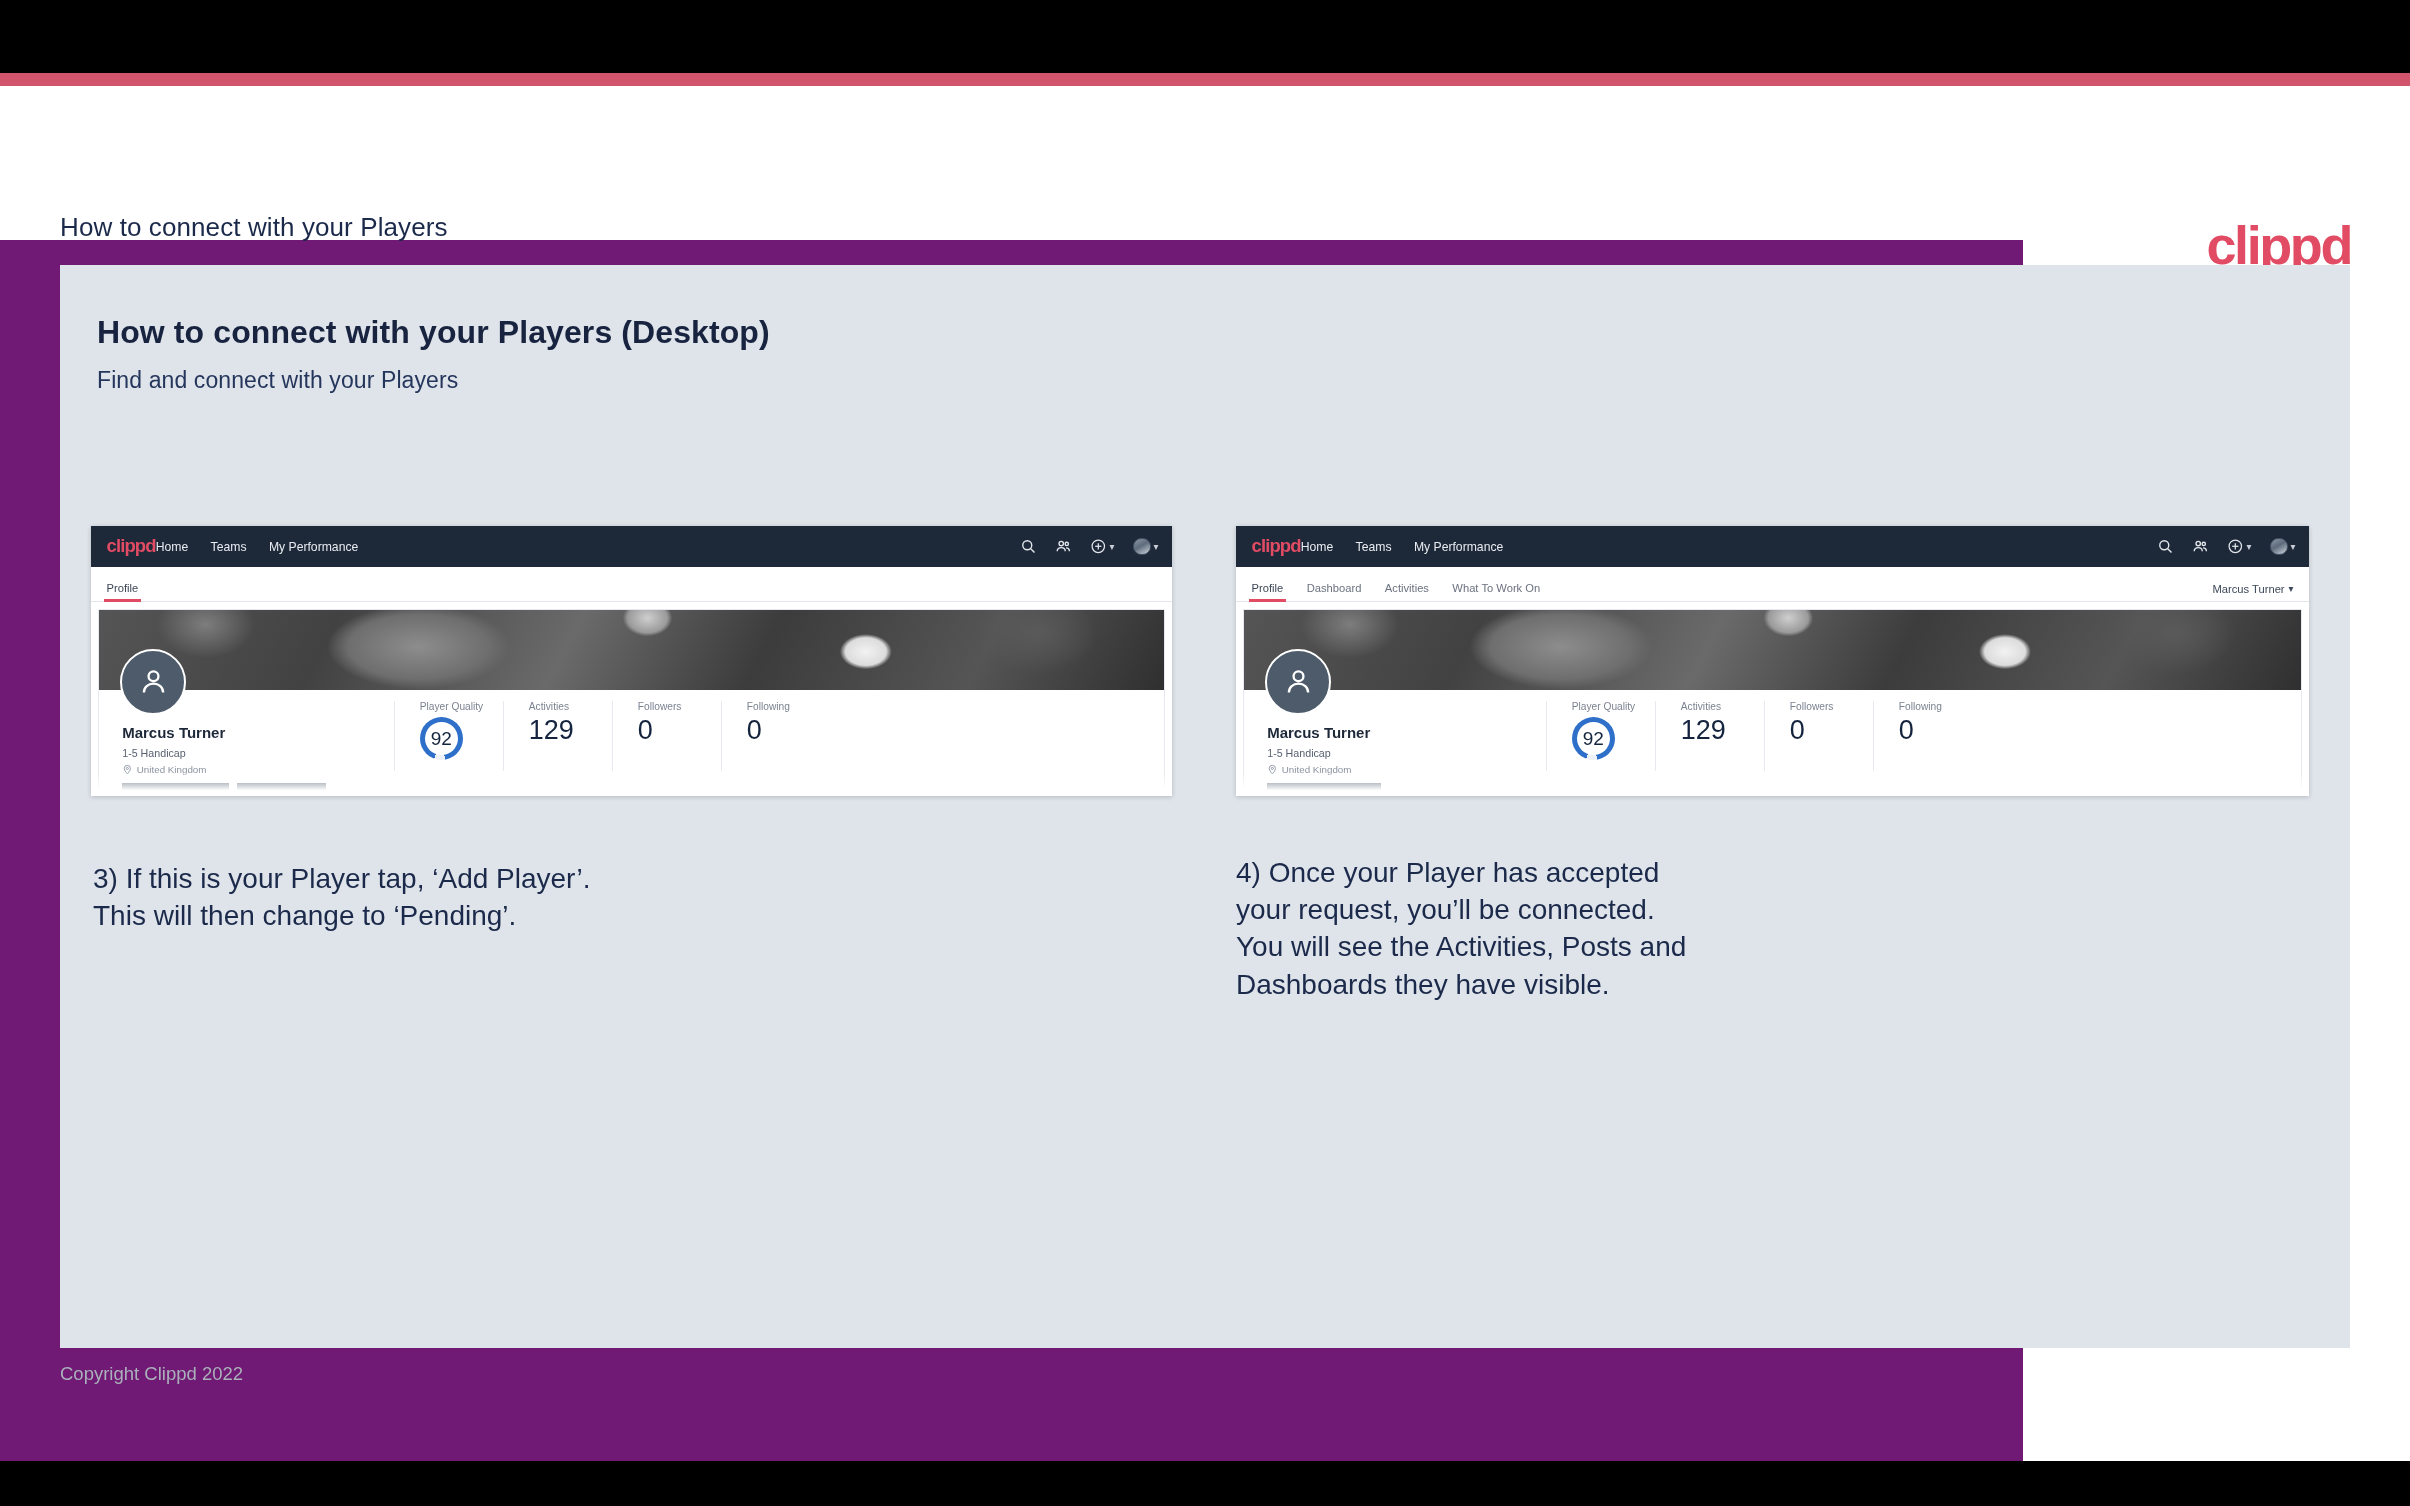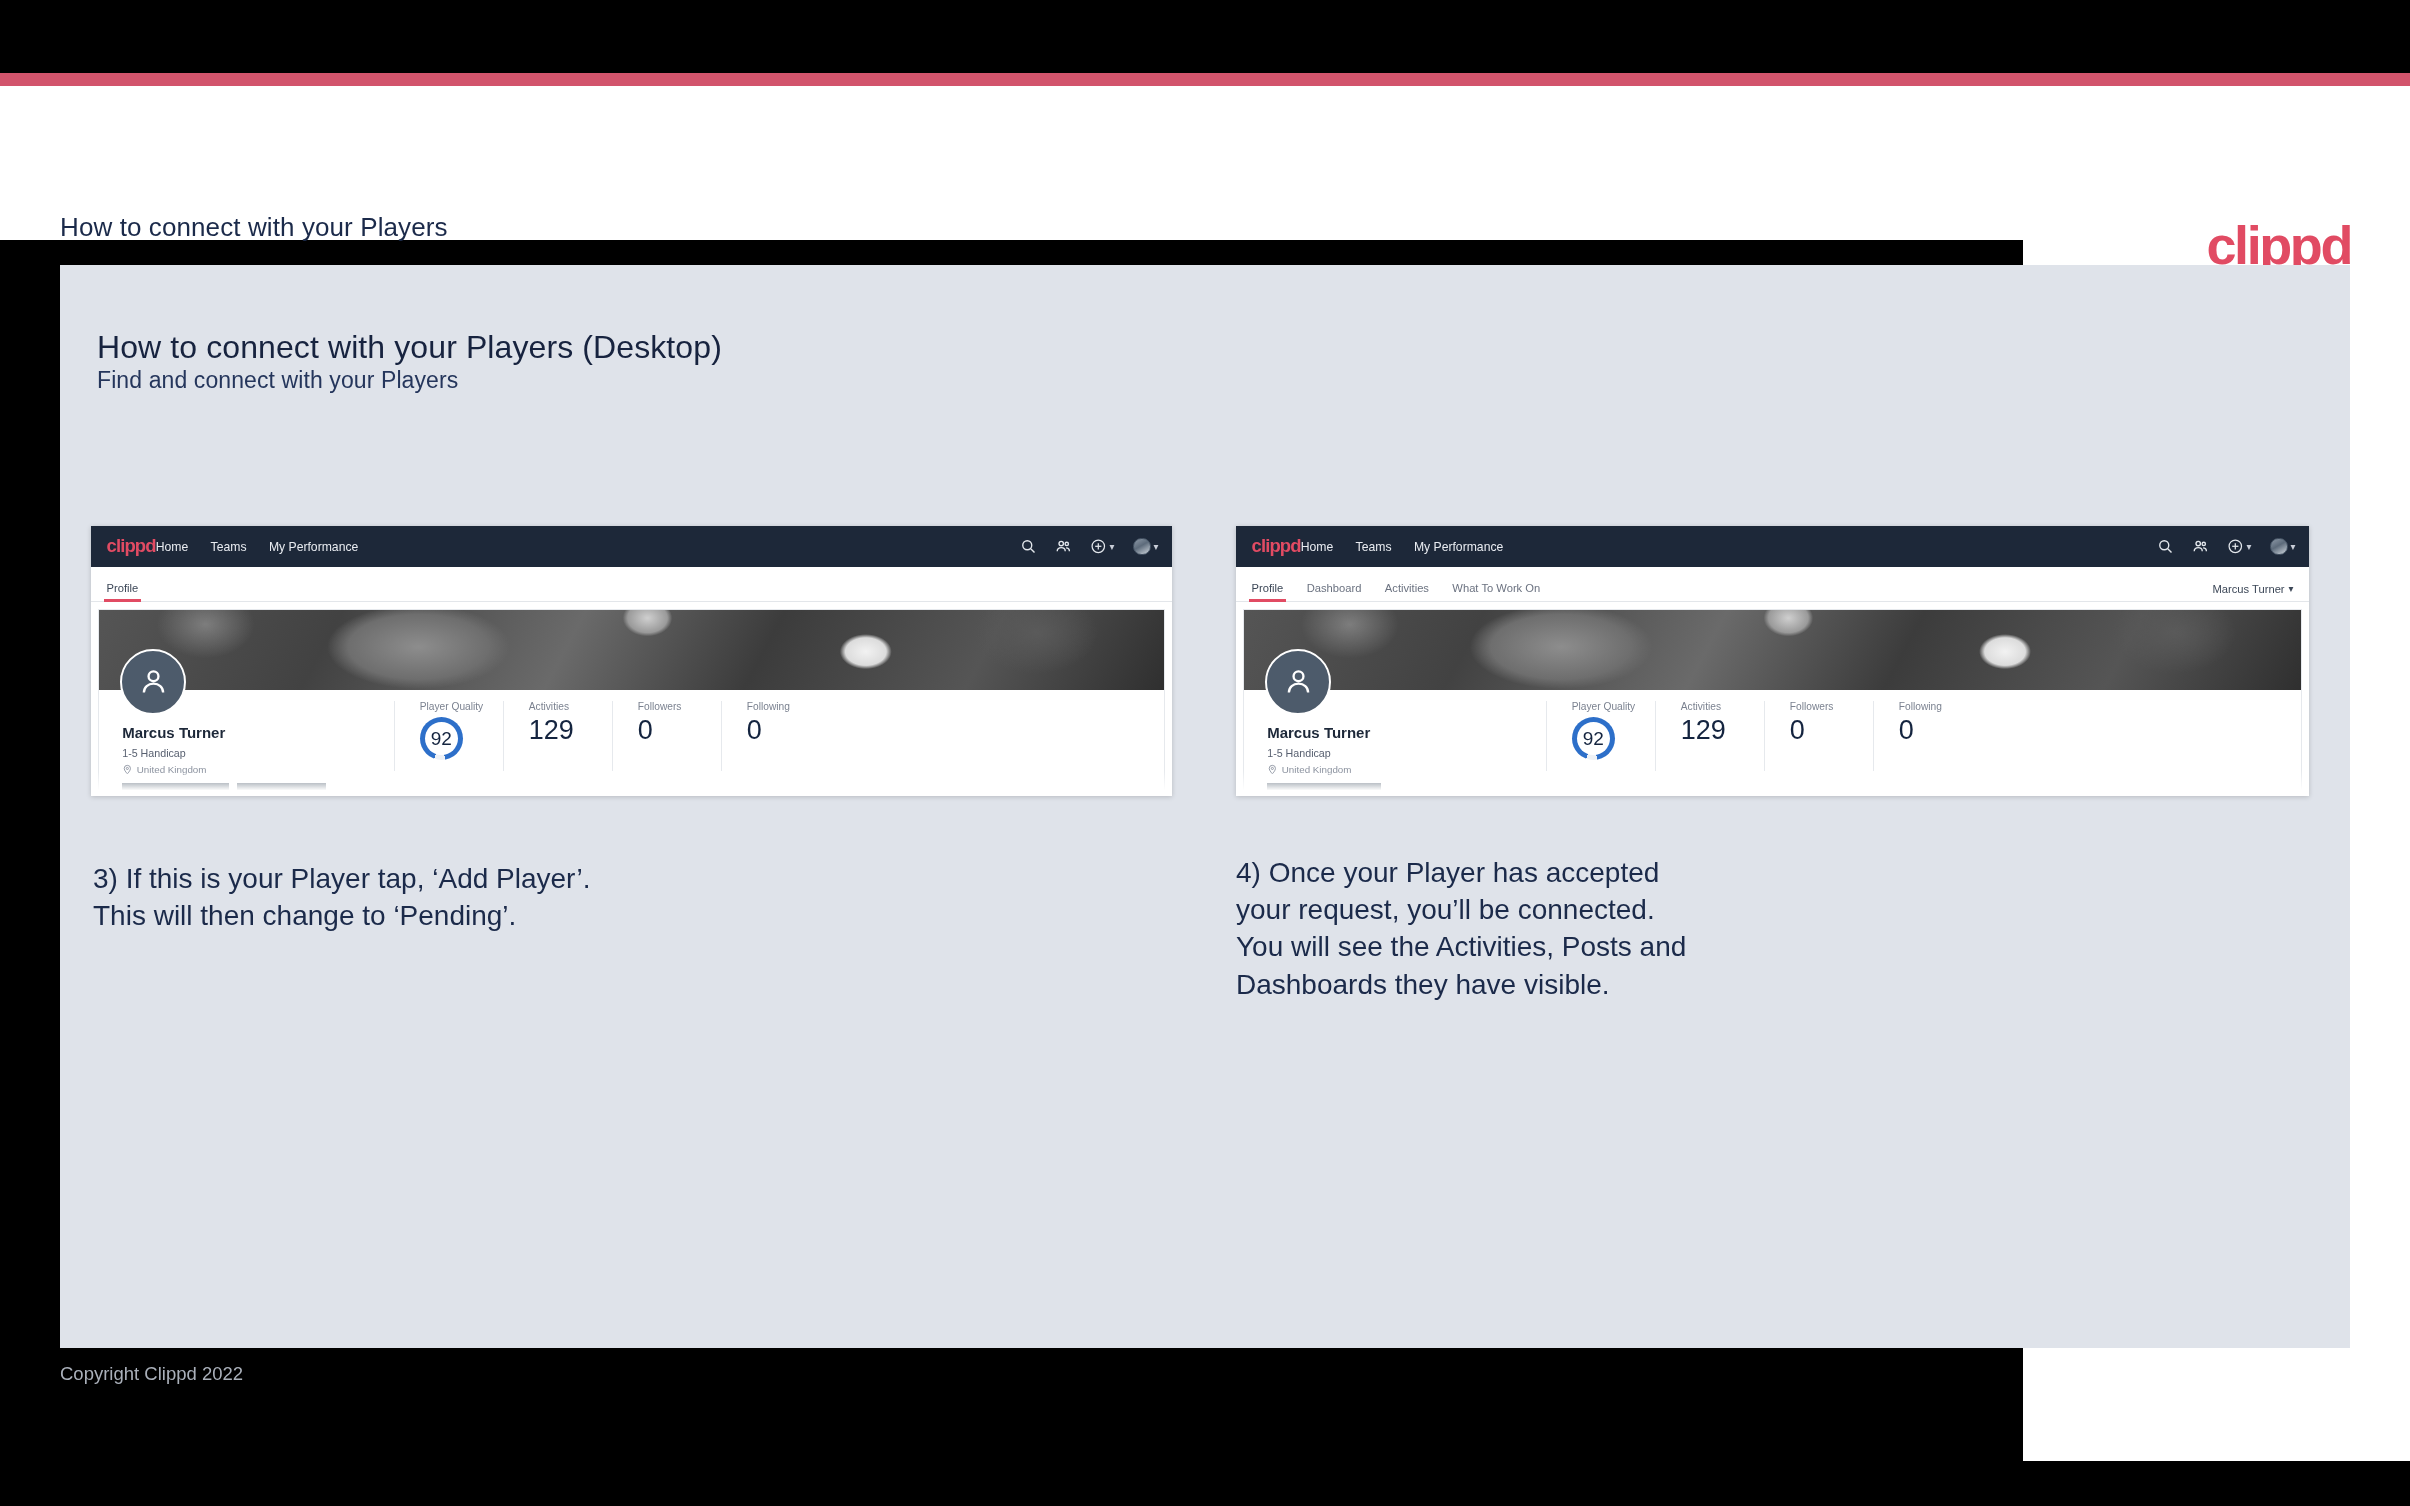--- a/index.html
+++ b/index.html
@@ -2,21 +2,21 @@
 <html><head>
 <meta charset="utf-8">
 <style>
   * { box-sizing: border-box; margin: 0; padding: 0; }
   html, body {
     width: 2411px; height: 1507px;
     background: #ffffff;
     font-family: "Liberation Sans", sans-serif;
     overflow: hidden;
   }
-  .page { position: relative; width: 2023px; height: 1507px; background:#000000; }
+  .page { position: relative; width: 2023px; height: 1507px; background:#701a75; }
 
   
   .bar-top-black   { position:absolute; left:0; top:0;    width:2411px; height:73px;  background:#000; }
   .bar-top-accent  { position:absolute; left:0; top:73px; width:2411px; height:12.7px;  background:#d2546c; }
   .bar-bottom-black{ position:absolute; left:0; top:1461px; width:2411px; height:46px; background:#000; }
 
   
   .slide-header { position:absolute; left:0; top:86px; width:2411px; height:154px; background:#fff; }
   .header-title {
     position:absolute; left:60px; top:126px;
@@ -30,22 +30,22 @@
   .header-rule {
     position:absolute; left:60px; top:236px; width:2290px; height:2.9px; background:#d2546c;
   }
 
   
   .slide-body {
     position:absolute; left:60px; top:265px; width:2290px; height:1083px;
     background:#dfe3ea;
   }
   .slide-h1 {
-    position:absolute; left:37px; top:64px;
-    font-size:32px; font-weight:normal; color:#17233f; letter-spacing:0.1px;
+    position:absolute; left:37px; top:49px;
+    font-size:32px; font-weight:bold; color:#17233f; letter-spacing:0.1px;
   }
   .slide-h2 {
     position:absolute; left:37px; top:102px;
     font-size:23px; font-weight:normal; color:#25365c; letter-spacing:0.1px;
   }
 
   
   .shot {
     position:absolute; background:#fff;
     box-shadow:0 1px 4.9px rgba(0,0,0,.18);

